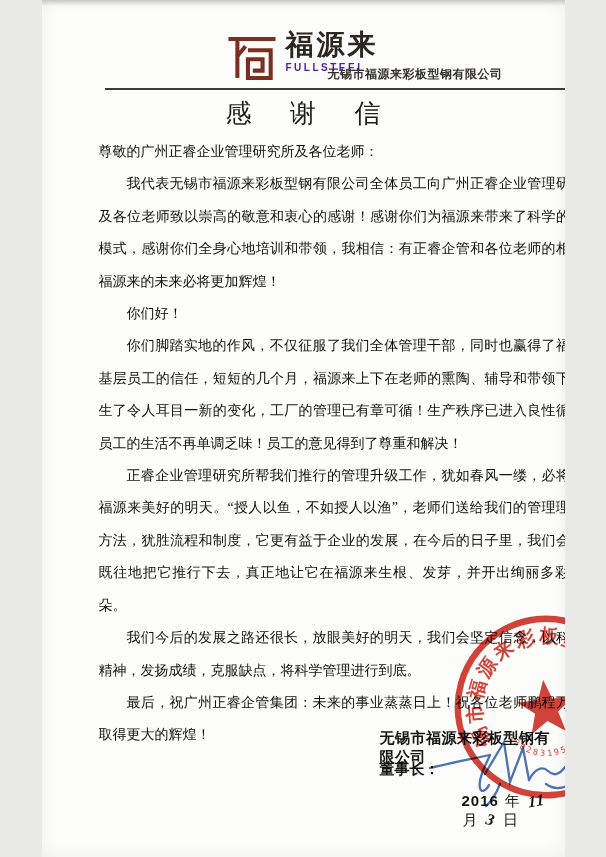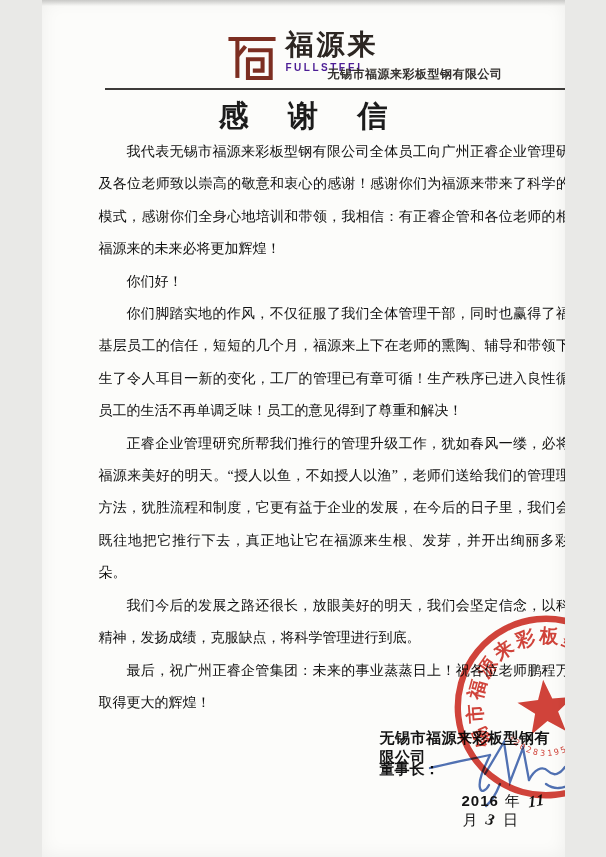--- a/index.html
+++ b/index.html
@@ -16,21 +16,21 @@
   .logo-mark{width:52px;height:52px;margin-right:8px;}
   .brand-cn{font-size:28px;font-weight:bold;letter-spacing:3px;color:#2c2622;
     font-family:"Liberation Sans","DejaVu Sans",sans-serif;line-height:30px;}
   .brand-en{font-size:10px;font-weight:bold;letter-spacing:2.5px;color:#4c1d95;
     font-family:Liberation Sans, sans-serif;line-height:16px;}
   .header-company{position:absolute;left:286px;top:66px;font-size:12px;font-weight:bold;
     color:#33302e;letter-spacing:.5px;}
   .header-rule{position:absolute;left:63px;top:88px;width:524px;height:2px;background:#3d3b39;}
   
   .doc-title{position:absolute;left:0;top:96px;width:100%;margin:0;text-align:center;
-    font-size:30px;font-weight:700;letter-spacing:16px;text-indent:16px;color:#1c1c1c;}
+    font-size:26px;font-weight:400;letter-spacing:16px;text-indent:16px;color:#1c1c1c;}
   
   .letter-body{position:absolute;left:57px;top:136px;width:500px;
     font-size:14px;line-height:32.4px;text-align:justify;color:#101010;}
   .letter-body p{margin:0;}
   .indent{text-indent:2em;}
   
   .sig-company{position:absolute;left:338px;top:729px;font-size:15px;font-weight:600;
     letter-spacing:.5px;color:#141414;}
   .sig-role{position:absolute;left:338px;top:760px;font-size:15px;font-weight:700;color:#141414;}
   .sig-svg{position:absolute;left:386px;top:736px;width:186px;height:72px;
@@ -64,20 +64,21 @@
       <div class="brand-cn">福源来</div>
       <div class="brand-en">FULLSTEEL</div>
     </div>
   </div>
   <div class="header-company">无锡市福源来彩板型钢有限公司</div>
   <div class="header-rule"></div>
 
   <h1 class="doc-title">感 谢 信</h1>
 
   <main class="letter-body">
+    <p>尊敬的广州正睿企业管理研究所及各位老师：</p>
     <p class="indent">我代表无锡市福源来彩板型钢有限公司全体员工向广州正睿企业管理研究所及各位老师致以崇高的敬意和衷心的感谢！感谢你们为福源来带来了科学的管理模式，感谢你们全身心地培训和带领，我相信：有正睿企管和各位老师的相伴，福源来的未来必将更加辉煌！</p>
     <p class="indent">你们好！</p>
     <p class="indent">你们脚踏实地的作风，不仅征服了我们全体管理干部，同时也赢得了福源来基层员工的信任，短短的几个月，福源来上下在老师的熏陶、辅导和带领下，发生了令人耳目一新的变化，工厂的管理已有章可循！生产秩序已进入良性循环！员工的生活不再单调乏味！员工的意见得到了尊重和解决！</p>
     <p class="indent">正睿企业管理研究所帮我们推行的管理升级工作，犹如春风一缕，必将吹启福源来美好的明天。“授人以鱼，不如授人以渔”，老师们送给我们的管理理念和方法，犹胜流程和制度，它更有益于企业的发展，在今后的日子里，我们会一如既往地把它推行下去，真正地让它在福源来生根、发芽，并开出绚丽多彩的花朵。</p>
     <p class="indent">我们今后的发展之路还很长，放眼美好的明天，我们会坚定信念，以科学的精神，发扬成绩，克服缺点，将科学管理进行到底。</p>
     <p class="indent">最后，祝广州正睿企管集团：未来的事业蒸蒸日上！祝各位老师鹏程万里，取得更大的辉煌！</p>
   </main>
 
   <div class="sig-company">无锡市福源来彩板型钢有限公司</div>
   <div class="sig-role">董事长：</div>

